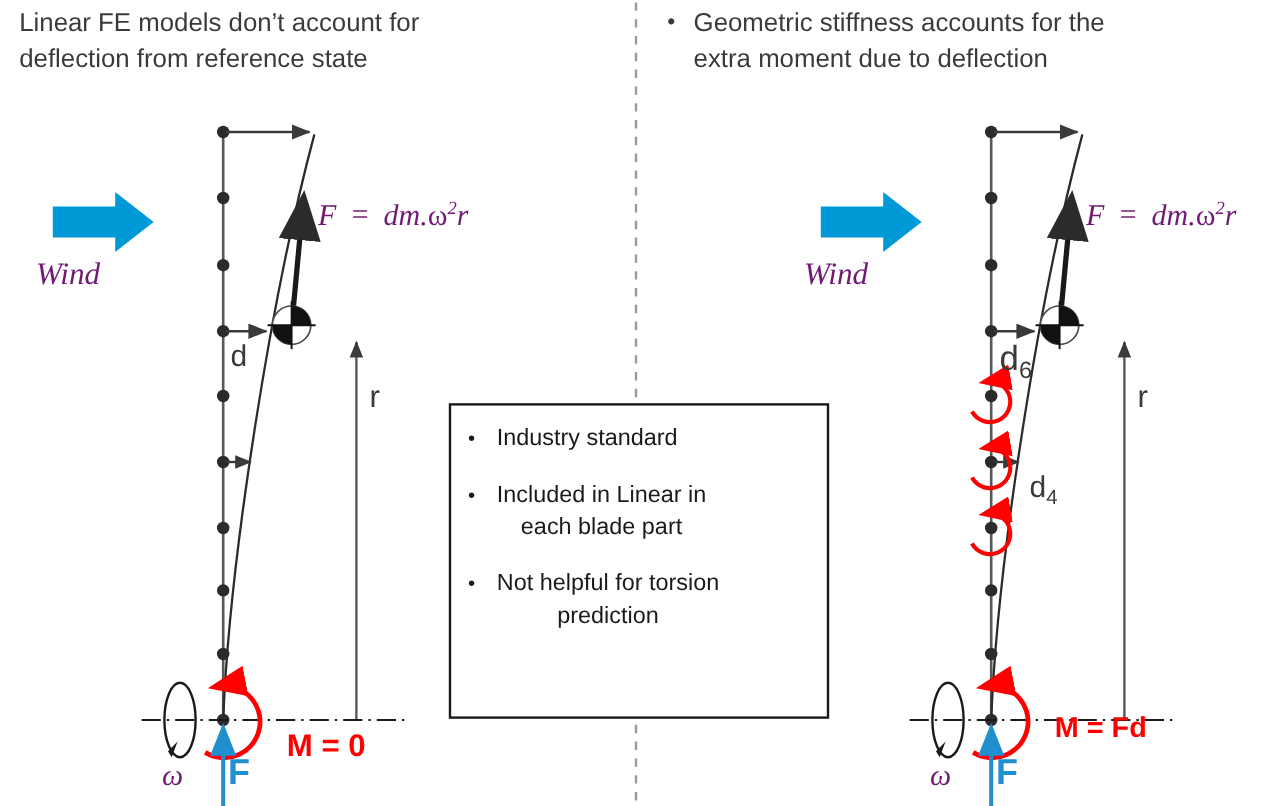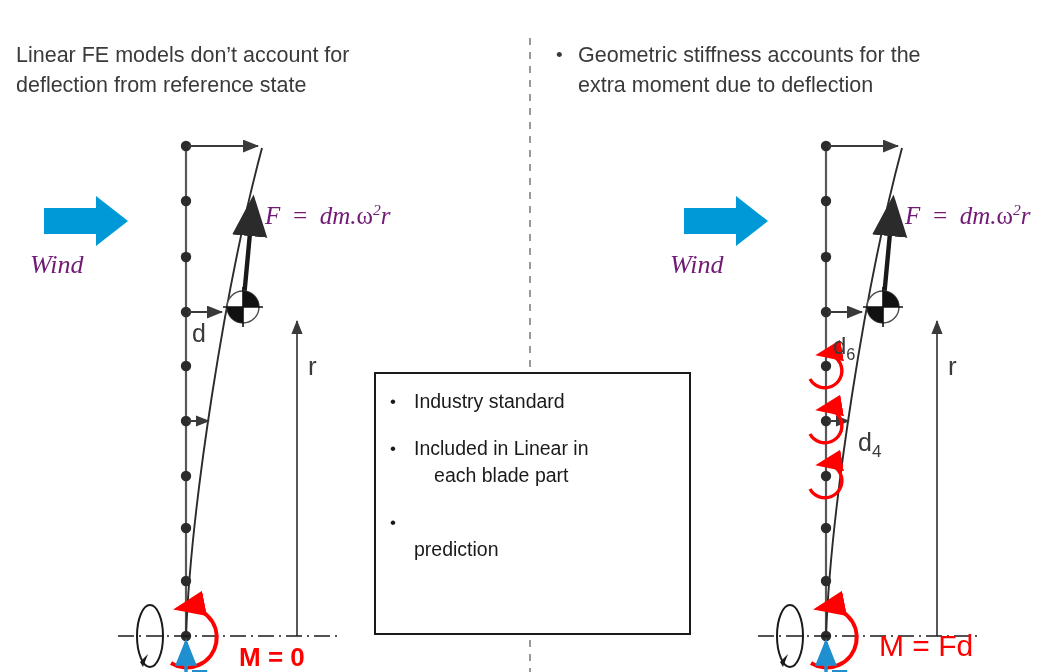--- a/index.html
+++ b/index.html
@@ -1,18 +1,18 @@
 <!DOCTYPE html>
 <html><head>
 <meta charset="utf-8">
 <style>
   html,body{margin:0;padding:0;background:#ffffff;}
   body{width:1062px;height:672px;position:relative;overflow:hidden;
        font-family:"Liberation Sans", sans-serif;color:#3a3a3a;}
-  .stage{position:absolute;inset:0;margin-top:36px;}
+  .stage{position:absolute;inset:0;}
   .bullet-block{position:absolute;display:flex;align-items:flex-start;}
   .bullet-dot{font-size:19px;line-height:30px;color:#3a3a3a;width:22px;flex:0 0 22px;}
   .bullet-text{font-size:21.5px;line-height:30px;color:#3a3a3a;}
   .mathlabel{position:absolute;font-family:"Liberation Serif", serif;font-style:italic;color:#701a75;}
   .plainlabel{position:absolute;font-family:"Liberation Sans", sans-serif;color:#3a3a3a;}
   .redlabel{position:absolute;font-family:"Liberation Sans", sans-serif;color:#ff0000;}
   .bluelabel{position:absolute;font-family:"Liberation Sans", sans-serif;color:#1f8fd0;}
   .infobox{position:absolute;border:2px solid #1a1a1a;background:#ffffff;box-sizing:border-box;}
   .infobox .row{display:flex;align-items:flex-start;}
   .infobox .bd{font-size:17px;line-height:27px;width:24px;flex:0 0 24px;color:#1a1a1a;}
@@ -190,52 +190,52 @@
   <div class="bluelabel" style="left:190px;top:627px;font-size:30px;font-weight:bold;">F</div>
 
   <div class="mathlabel" style="left:670px;top:214px;font-size:26px;">Wind</div>
 
   <div class="mathlabel" style="left:905px;top:165px;font-size:25px;white-space:nowrap;">
     <span>F</span>
     <span style="margin:0 5px;">=</span>
     <span>dm.</span><span style="font-style:normal;">ω</span><sup style="font-size:0.62em;">2</sup><span>r</span>
   </div>
 
-  <div class="plainlabel" style="left:833px;top:296px;font-size:24px;">
+  <div class="plainlabel" style="left:833px;top:283px;font-size:29px;">
     <span>d</span><span class="sub">6</span>
   </div>
 
   <div class="plainlabel" style="left:858px;top:392px;font-size:25px;text-align:center;">
     <span>d</span><span class="sub">4</span>
   </div>
 
   <div class="plainlabel" style="left:948px;top:315px;font-size:26px;">r</div>
 
   <div class="mathlabel" style="left:775px;top:633px;font-size:25px;">ω</div>
 
-  <div class="redlabel" style="left:879px;top:593px;font-size:30px;font-weight:normal;">M = Fd</div>
+  <div class="redlabel" style="left:879px;top:593px;font-size:24px;font-weight:bold;">M = Fd</div>
 
   <div class="bluelabel" style="left:830px;top:627px;font-size:30px;font-weight:bold;">F</div>
 
   <div class="infobox" style="left:374px;top:336px;width:317px;height:263px;padding:14px 12px 0 14px;">
     <div class="row" style="margin-bottom:20px;">
       <span class="bd">•</span>
       <span class="bt">
         <span>Industry standard</span><br>
       </span>
     </div>
     <div class="row" style="margin-bottom:20px;">
       <span class="bd">•</span>
       <span class="bt">
         <span>Included in Linear in</span><br>
         <span>each blade part</span>
       </span>
     </div>
     <div class="row">
       <span class="bd">•</span>
       <span class="bt">
-        <br>
+        <span>Not helpful for torsion</span><br>
         <span>prediction</span>
       </span>
     </div>
   </div>
 
 </div>
 
 </body></html>

